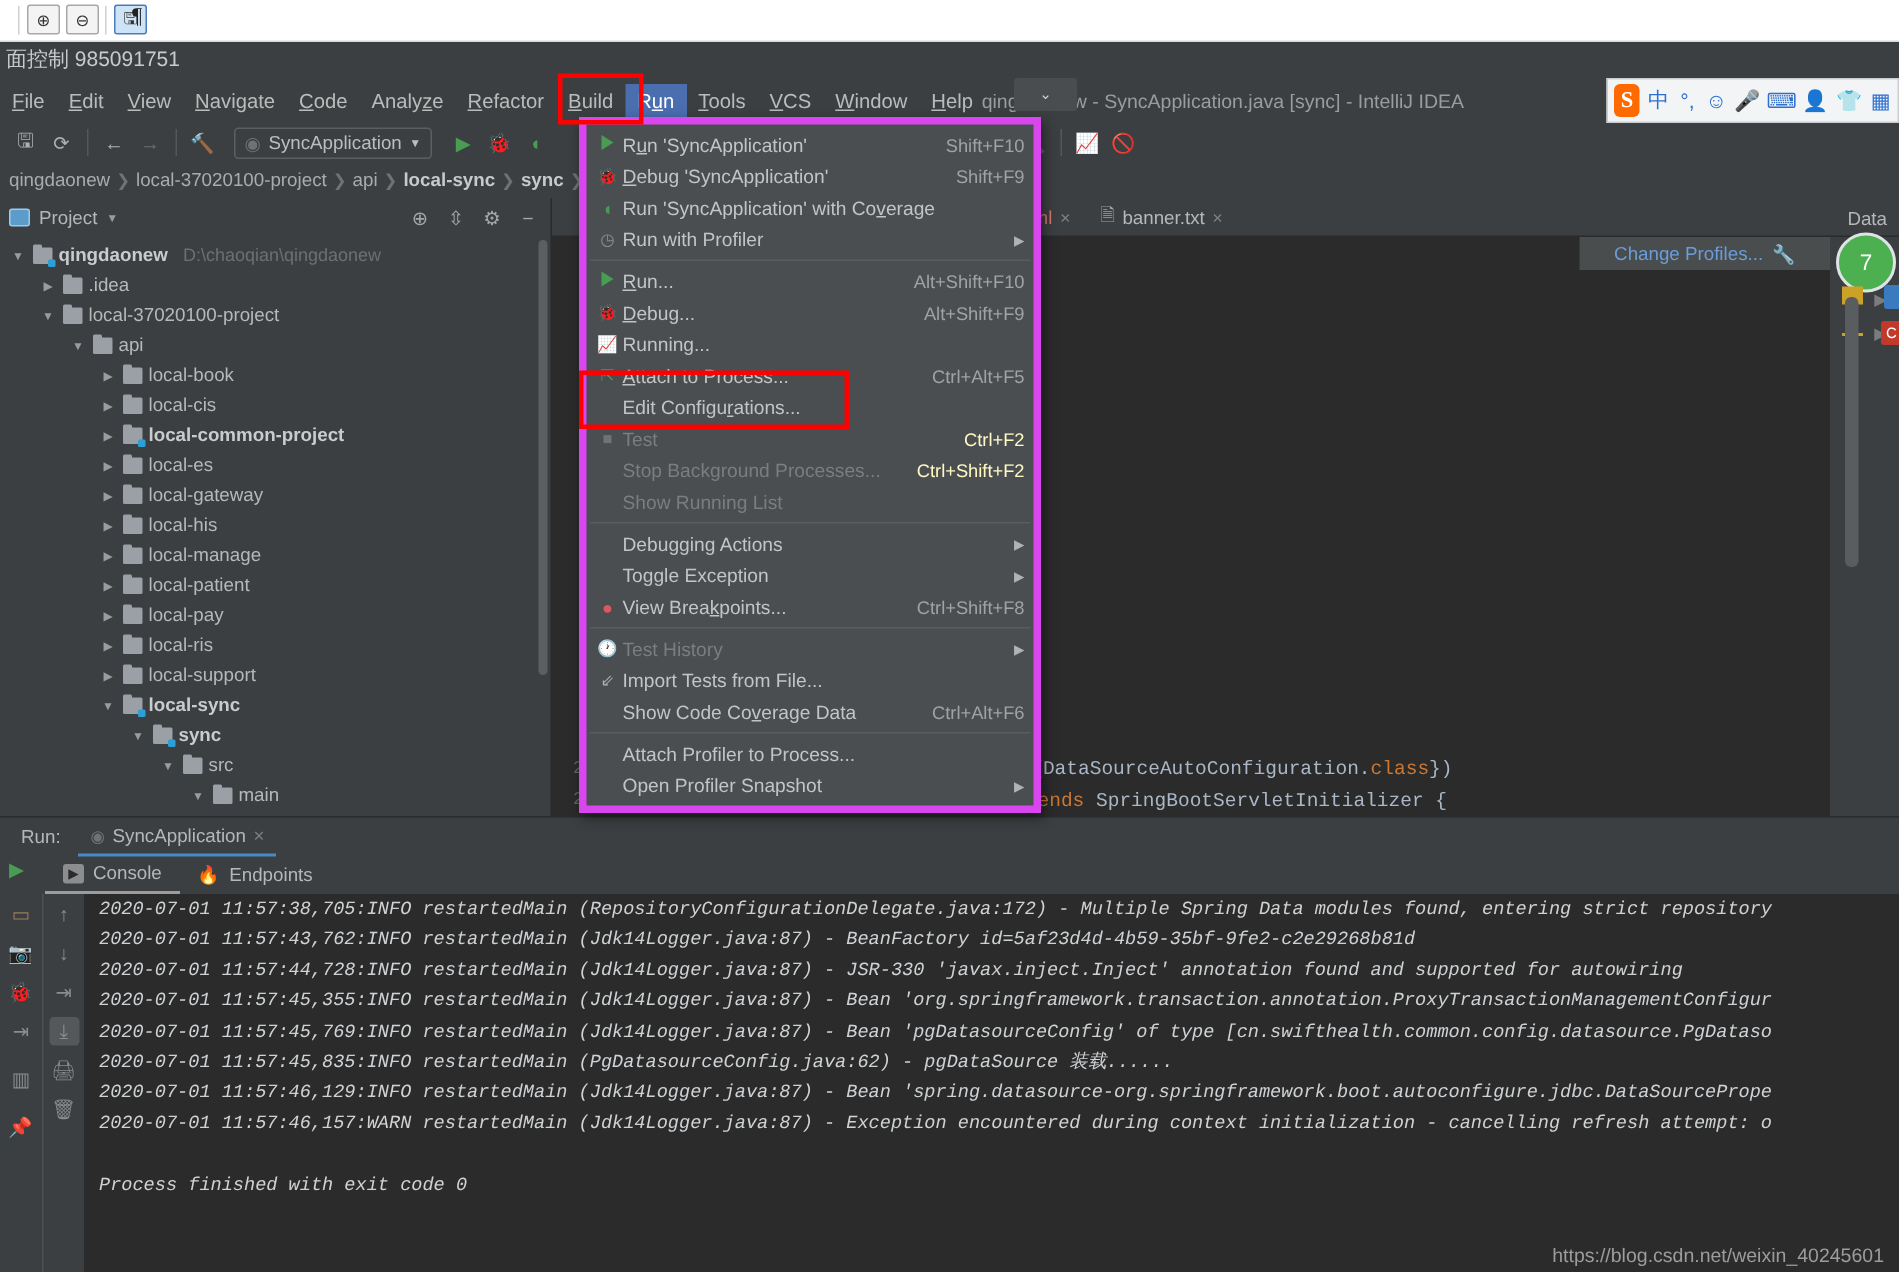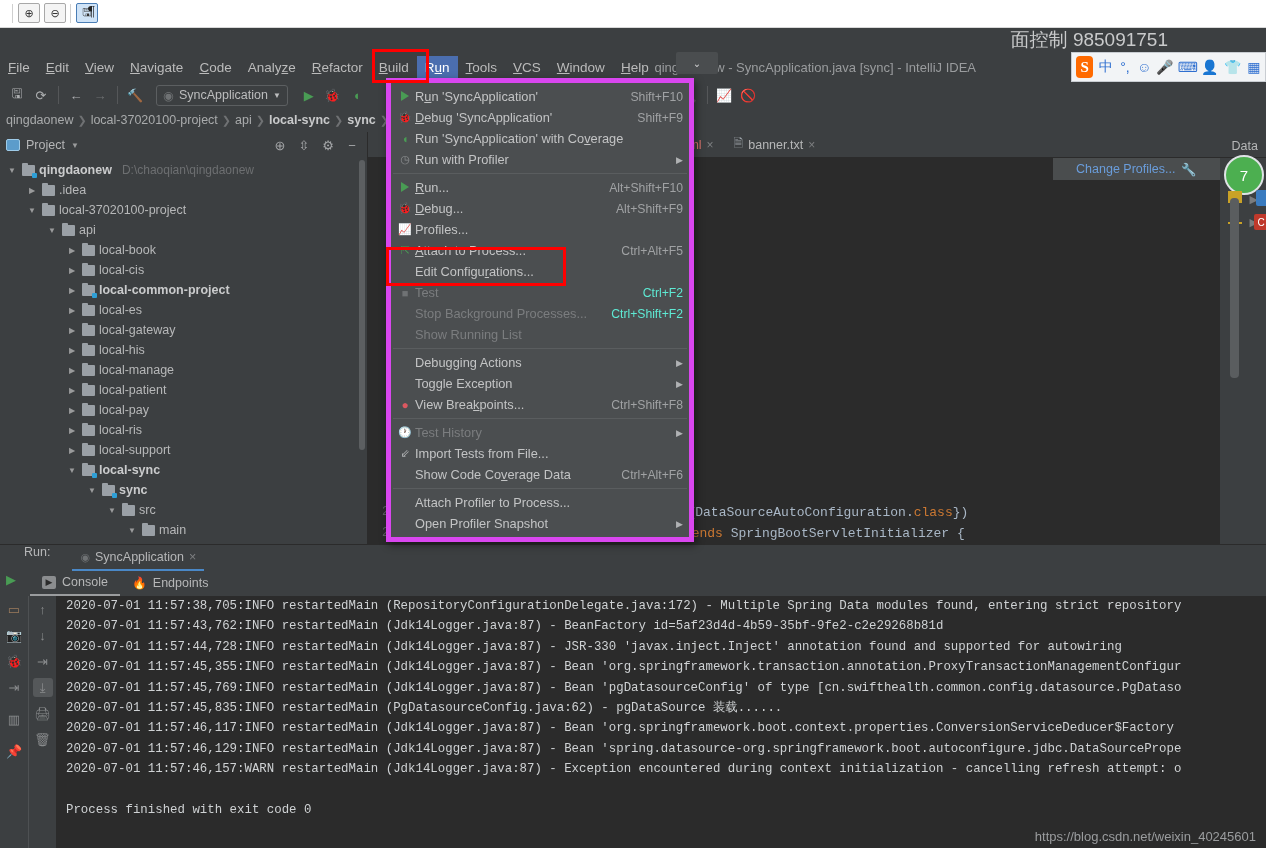--- a/index.html
+++ b/index.html
@@ -24,22 +24,22 @@
   }
   .winstrip .sep { position: absolute; top: 4px; width: 1px; height: 19px; background: #cfcfcf; }
   .winstrip .pilcrow {
     position: absolute; top: 3px; left: 88px; font-size: 15px; color: #222;
     font-family: "Liberation Serif", serif;
   }
 
   
   .titlebar {
     position: absolute; left: 0; top: 28px; width: 1168px; height: 24px;
-    background: #3c3f41; color: #c9cacb; font-size: 19px;
-    display: flex; align-items: center; padding-left: 4px; justify-content: flex-end;
+    background: #3c3f41; color: #c9cacb; font-size: 14px;
+    display: flex; align-items: center; padding-left: 4px;
   }
 
   
   .menubar {
     position: absolute; left: 0; top: 52px; width: 1266px; height: 30px;
     background: #3c3f41; display: flex; align-items: center;
   }
   .menubar .mi {
     font-size: 13.5px; color: #bbbbbb; padding: 4px 8px; white-space: nowrap;
   }
@@ -193,40 +193,40 @@
     padding: 3px 0; z-index: 40;
   }
   .mrow {
     height: 21px; display: flex; align-items: center;
     font-size: 12.8px; color: #c3c4c5; padding: 0 6px 0 4px; position: relative;
   }
   .mrow.dis { color: #7b7d7f; }
   .mrow .mico { width: 20px; text-align: center; font-size: 11px; flex: 0 0 20px; }
   .mrow .mlbl { flex: 1; white-space: nowrap; }
   .mrow .mkey { color: #a0a2a4; font-size: 12.2px; margin-left: 12px; white-space: nowrap;}
-  .mrow.dis .mkey { color: #5eead4; }
+  .mrow.dis .mkey { color: #fef9c3; }
   .mrow .marrow { margin-left: 10px; color: #b0b2b4; font-size: 9px; }
   .msep { height: 1px; background: #5a5d5f; margin: 3px 2px; }
   .tri-green {
     width: 0; height: 0; border-left: 8px solid #499c54;
     border-top: 5px solid transparent; border-bottom: 5px solid transparent;
     display: inline-block;
   }
   .cov-icon { color: #499c54; font-size: 12px; font-weight: bold; }
 
   
   .redbox { position: absolute; border: 3px solid #ff0000; z-index: 60; }
 
   
   .runwin {
     position: absolute; left: 0; top: 544px; width: 1266px; height: 304px;
     background: #3c3f41; border-top: 1px solid #2b2b2b;
   }
   .runhdr {
-    height: 26px; display: flex; gap: 22px; padding-left: 24px;
+    height: 26px; display: flex; align-items: center; gap: 12px; padding-left: 14px;
     color: #b6b7b8; font-size: 12.5px;
   }
   .runtab {
     display: flex; align-items: center; gap: 5px; padding: 0 8px; height: 26px;
     border-bottom: 2px solid #4a88c7;
   }
   .subtabs {
     position: absolute; left: 30px; top: 570px; height: 26px;
     display: flex; align-items: center; gap: 0px; font-size: 12.5px; color: #b6b7b8;
   }
@@ -235,21 +235,21 @@
   .conicon {
     width: 14px; height: 13px; background: #8b8d8f; border-radius: 2px; color: #2b2b2b;
     font-size: 9px; display:flex; align-items:center; justify-content:center;
   }
   .consolebody {
     position: absolute; left: 56px; top: 596px; width: 1210px; height: 252px;
     background: #2b2b2b; overflow: hidden;
   }
   .logline {
     font-family: "Liberation Mono", monospace; font-size: 12.4px; color: #cfd2d4;
-    white-space: nowrap; line-height: 20.4px; padding-left: 10px;
+    white-space: nowrap; line-height: 20.4px; padding-left: 10px; font-style: italic;
   }
   .leftgut {
     position: absolute; left: 0; top: 596px; width: 56px; height: 252px;
     background: #3c3f41; display: flex;
   }
   .gutcol { width: 28px; display: flex; flex-direction: column; align-items: center; padding-top: 4px; gap: 7px; }
   .gutcol.second { border-left: 1px solid #4e5153; }
   .guticon { width: 20px; height: 19px; display:flex; align-items:center; justify-content:center; color:#8a8c8e; font-size: 13px;}
   .guticon.sel { background:#55585a; border-radius:3px; }
   .runplay {
@@ -542,21 +542,21 @@
         <span class="mlbl"><u>R</u>un...</span>
         <span class="mkey">Alt+Shift+F10</span>
       </div>
       <div class="mrow">
         <span class="mico"><span style="color:#499c54;font-size:11px;">🐞</span></span>
         <span class="mlbl"><u>D</u>ebug...</span>
         <span class="mkey">Alt+Shift+F9</span>
       </div>
       <div class="mrow">
         <span class="mico"><span style="color:#3592c4;font-size:11px;">📈</span></span>
-        <span class="mlbl">Profiles...</span>
+        <span class="mlbl">Running...</span>
       </div>
       <div class="mrow">
         <span class="mico"><span style="color:#499c54;font-size:11px;">⇱</span></span>
         <span class="mlbl"><u>A</u>ttach to Process...</span>
         <span class="mkey">Ctrl+Alt+F5</span>
       </div>
       <div class="mrow">
         <span class="mico"></span>
         <span class="mlbl">Edit Configu<u>r</u>ations...</span>
       </div>
@@ -662,21 +662,20 @@
     </div>
   </div>
 
   <div class="consolebody" id="console">
       <div class="logline">2020-07-01 11:57:38,705:INFO restartedMain (RepositoryConfigurationDelegate.java:172) - Multiple Spring Data modules found, entering strict repository</div>
       <div class="logline">2020-07-01 11:57:43,762:INFO restartedMain (Jdk14Logger.java:87) - BeanFactory id=5af23d4d-4b59-35bf-9fe2-c2e29268b81d</div>
       <div class="logline">2020-07-01 11:57:44,728:INFO restartedMain (Jdk14Logger.java:87) - JSR-330 'javax.inject.Inject' annotation found and supported for autowiring</div>
       <div class="logline">2020-07-01 11:57:45,355:INFO restartedMain (Jdk14Logger.java:87) - Bean 'org.springframework.transaction.annotation.ProxyTransactionManagementConfigur</div>
       <div class="logline">2020-07-01 11:57:45,769:INFO restartedMain (Jdk14Logger.java:87) - Bean 'pgDatasourceConfig' of type [cn.swifthealth.common.config.datasource.PgDataso</div>
       <div class="logline">2020-07-01 11:57:45,835:INFO restartedMain (PgDatasourceConfig.java:62) - pgDataSource 装载......</div>
-      <div class="logline">2020-07-01 11:57:46,117:INFO restartedMain (Jdk14Logger.java:87) - Bean 'org.springframework.boot.context.properties.ConversionServiceDeducer$Factory</div>
       <div class="logline">2020-07-01 11:57:46,129:INFO restartedMain (Jdk14Logger.java:87) - Bean 'spring.datasource-org.springframework.boot.autoconfigure.jdbc.DataSourcePrope</div>
       <div class="logline">2020-07-01 11:57:46,157:WARN restartedMain (Jdk14Logger.java:87) - Exception encountered during context initialization - cancelling refresh attempt: o</div>
       <div class="logline">&nbsp;</div>
       <div class="logline">Process finished with exit code 0</div>
     </div>
 
   <div class="watermark">https://blog.csdn.net/weixin_40245601</div>
 </div>
 
 </body></html>

